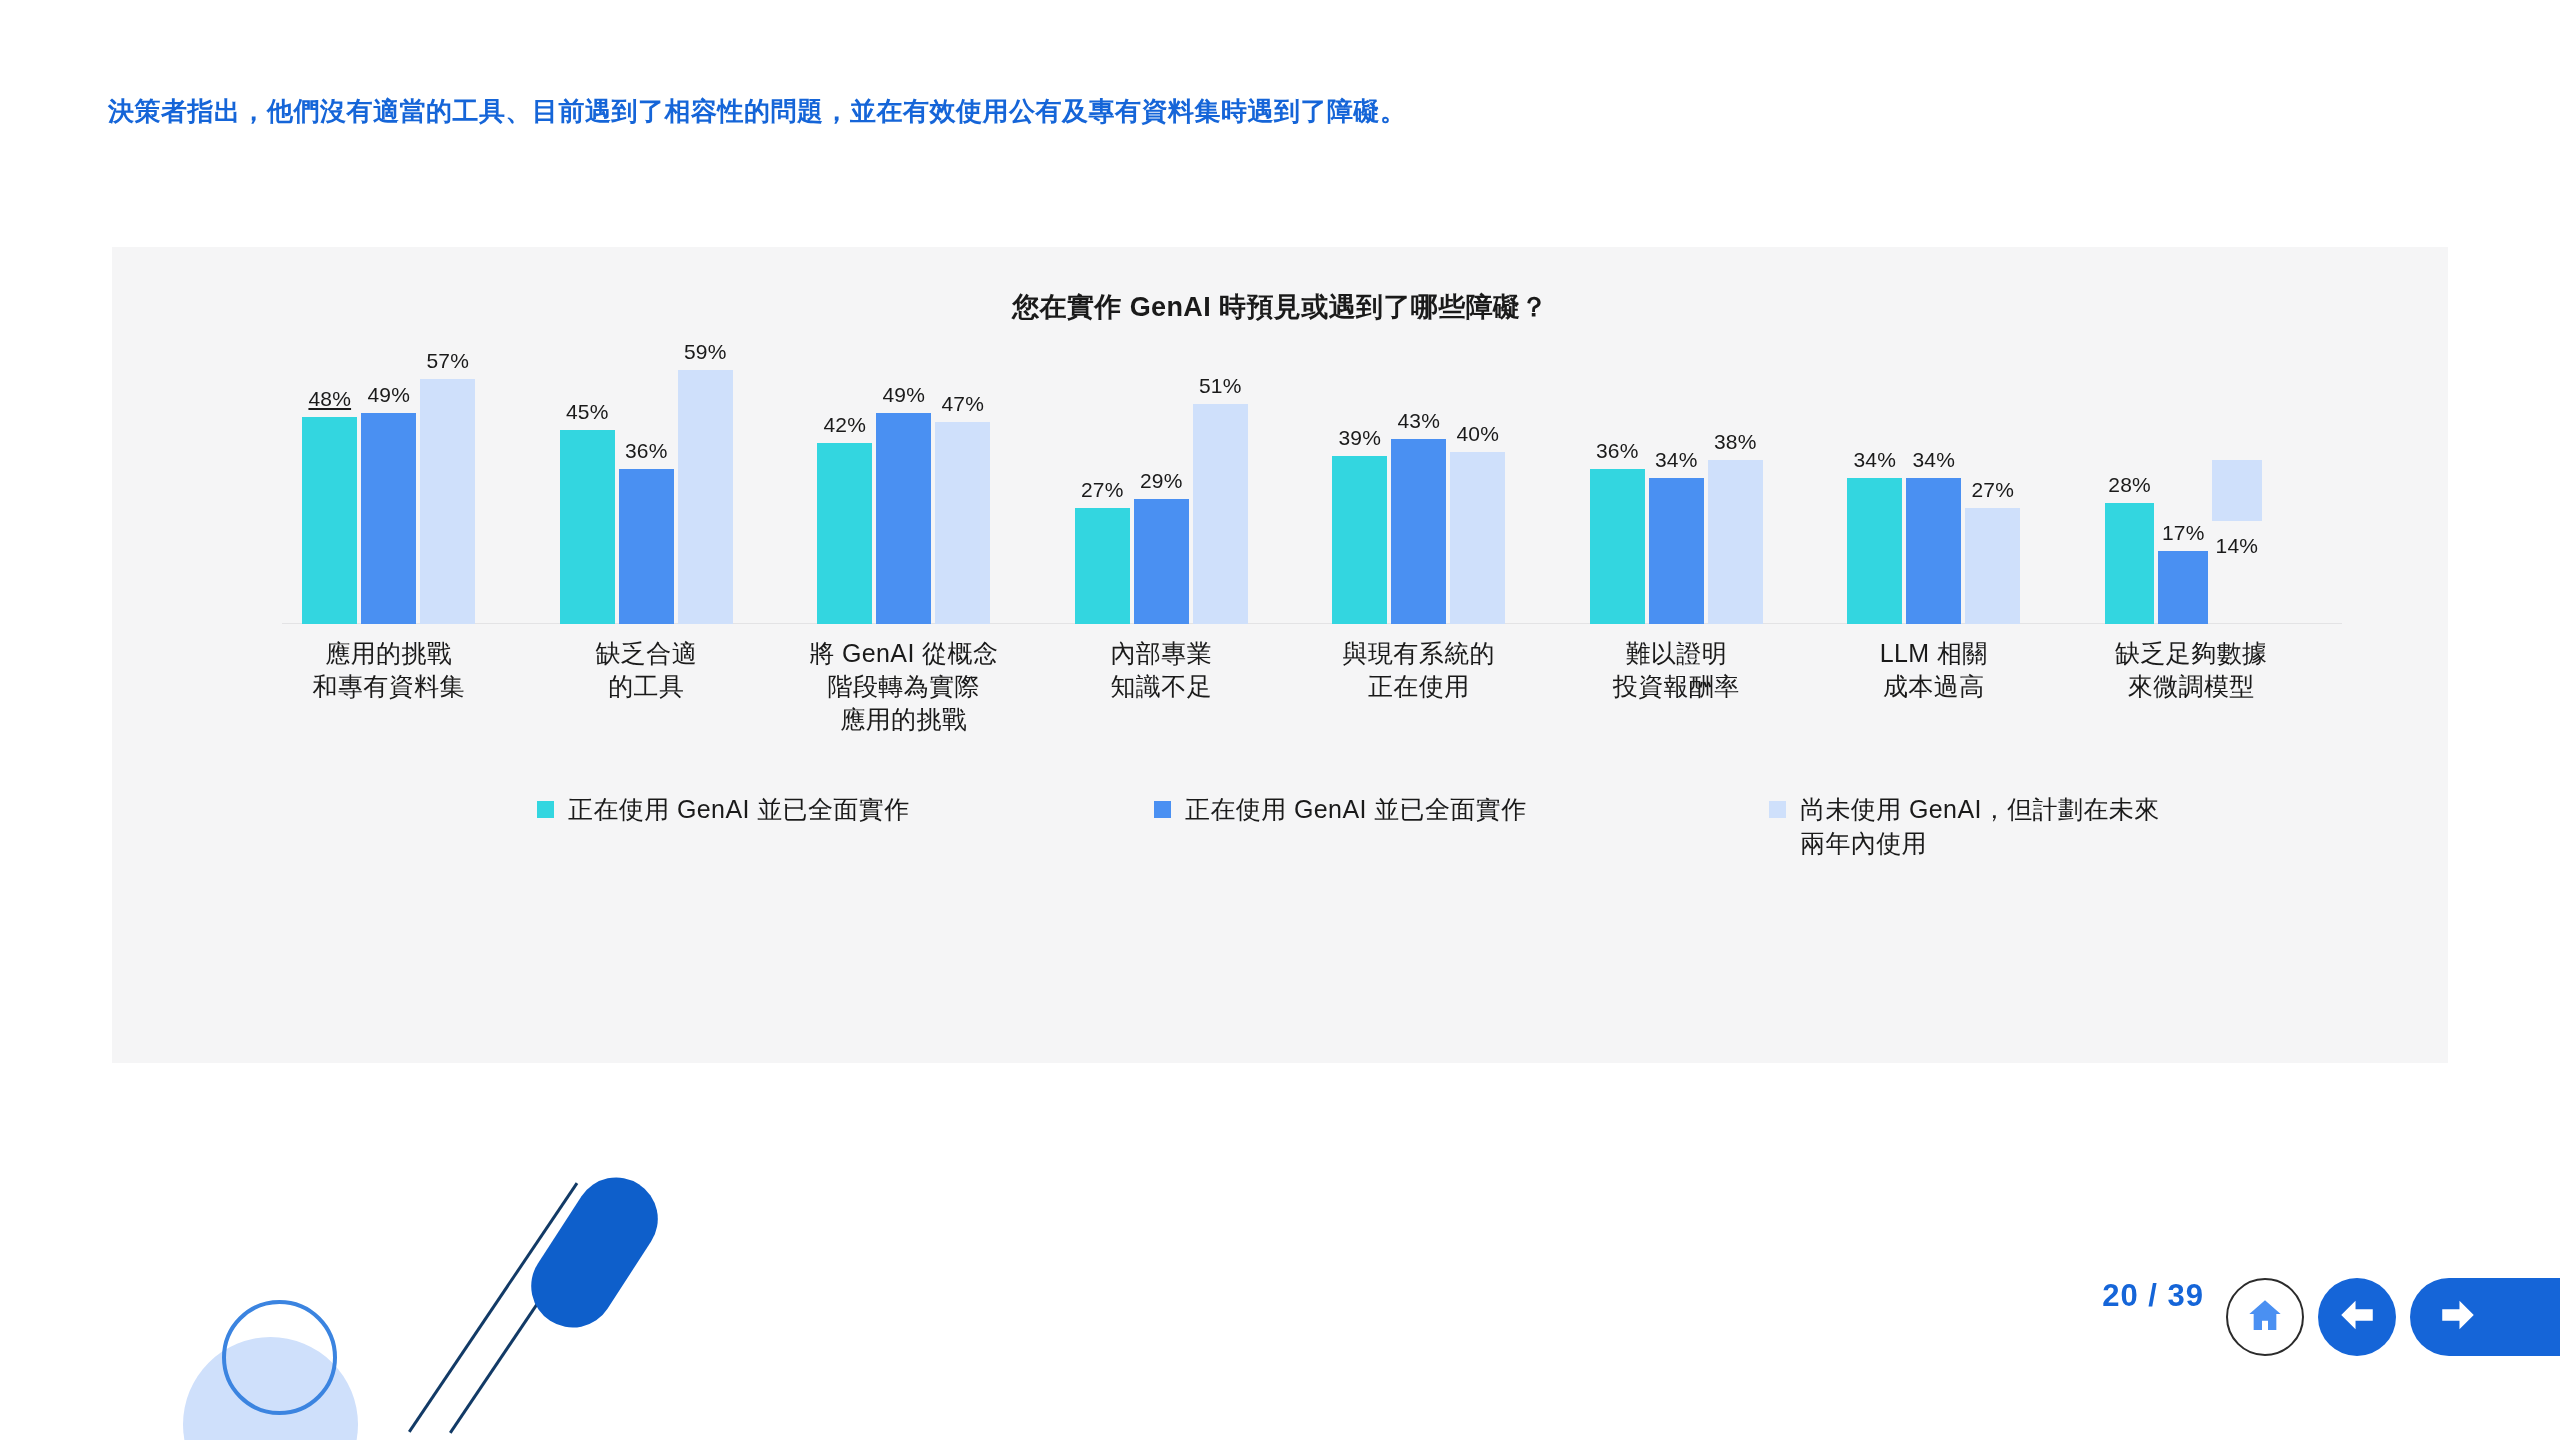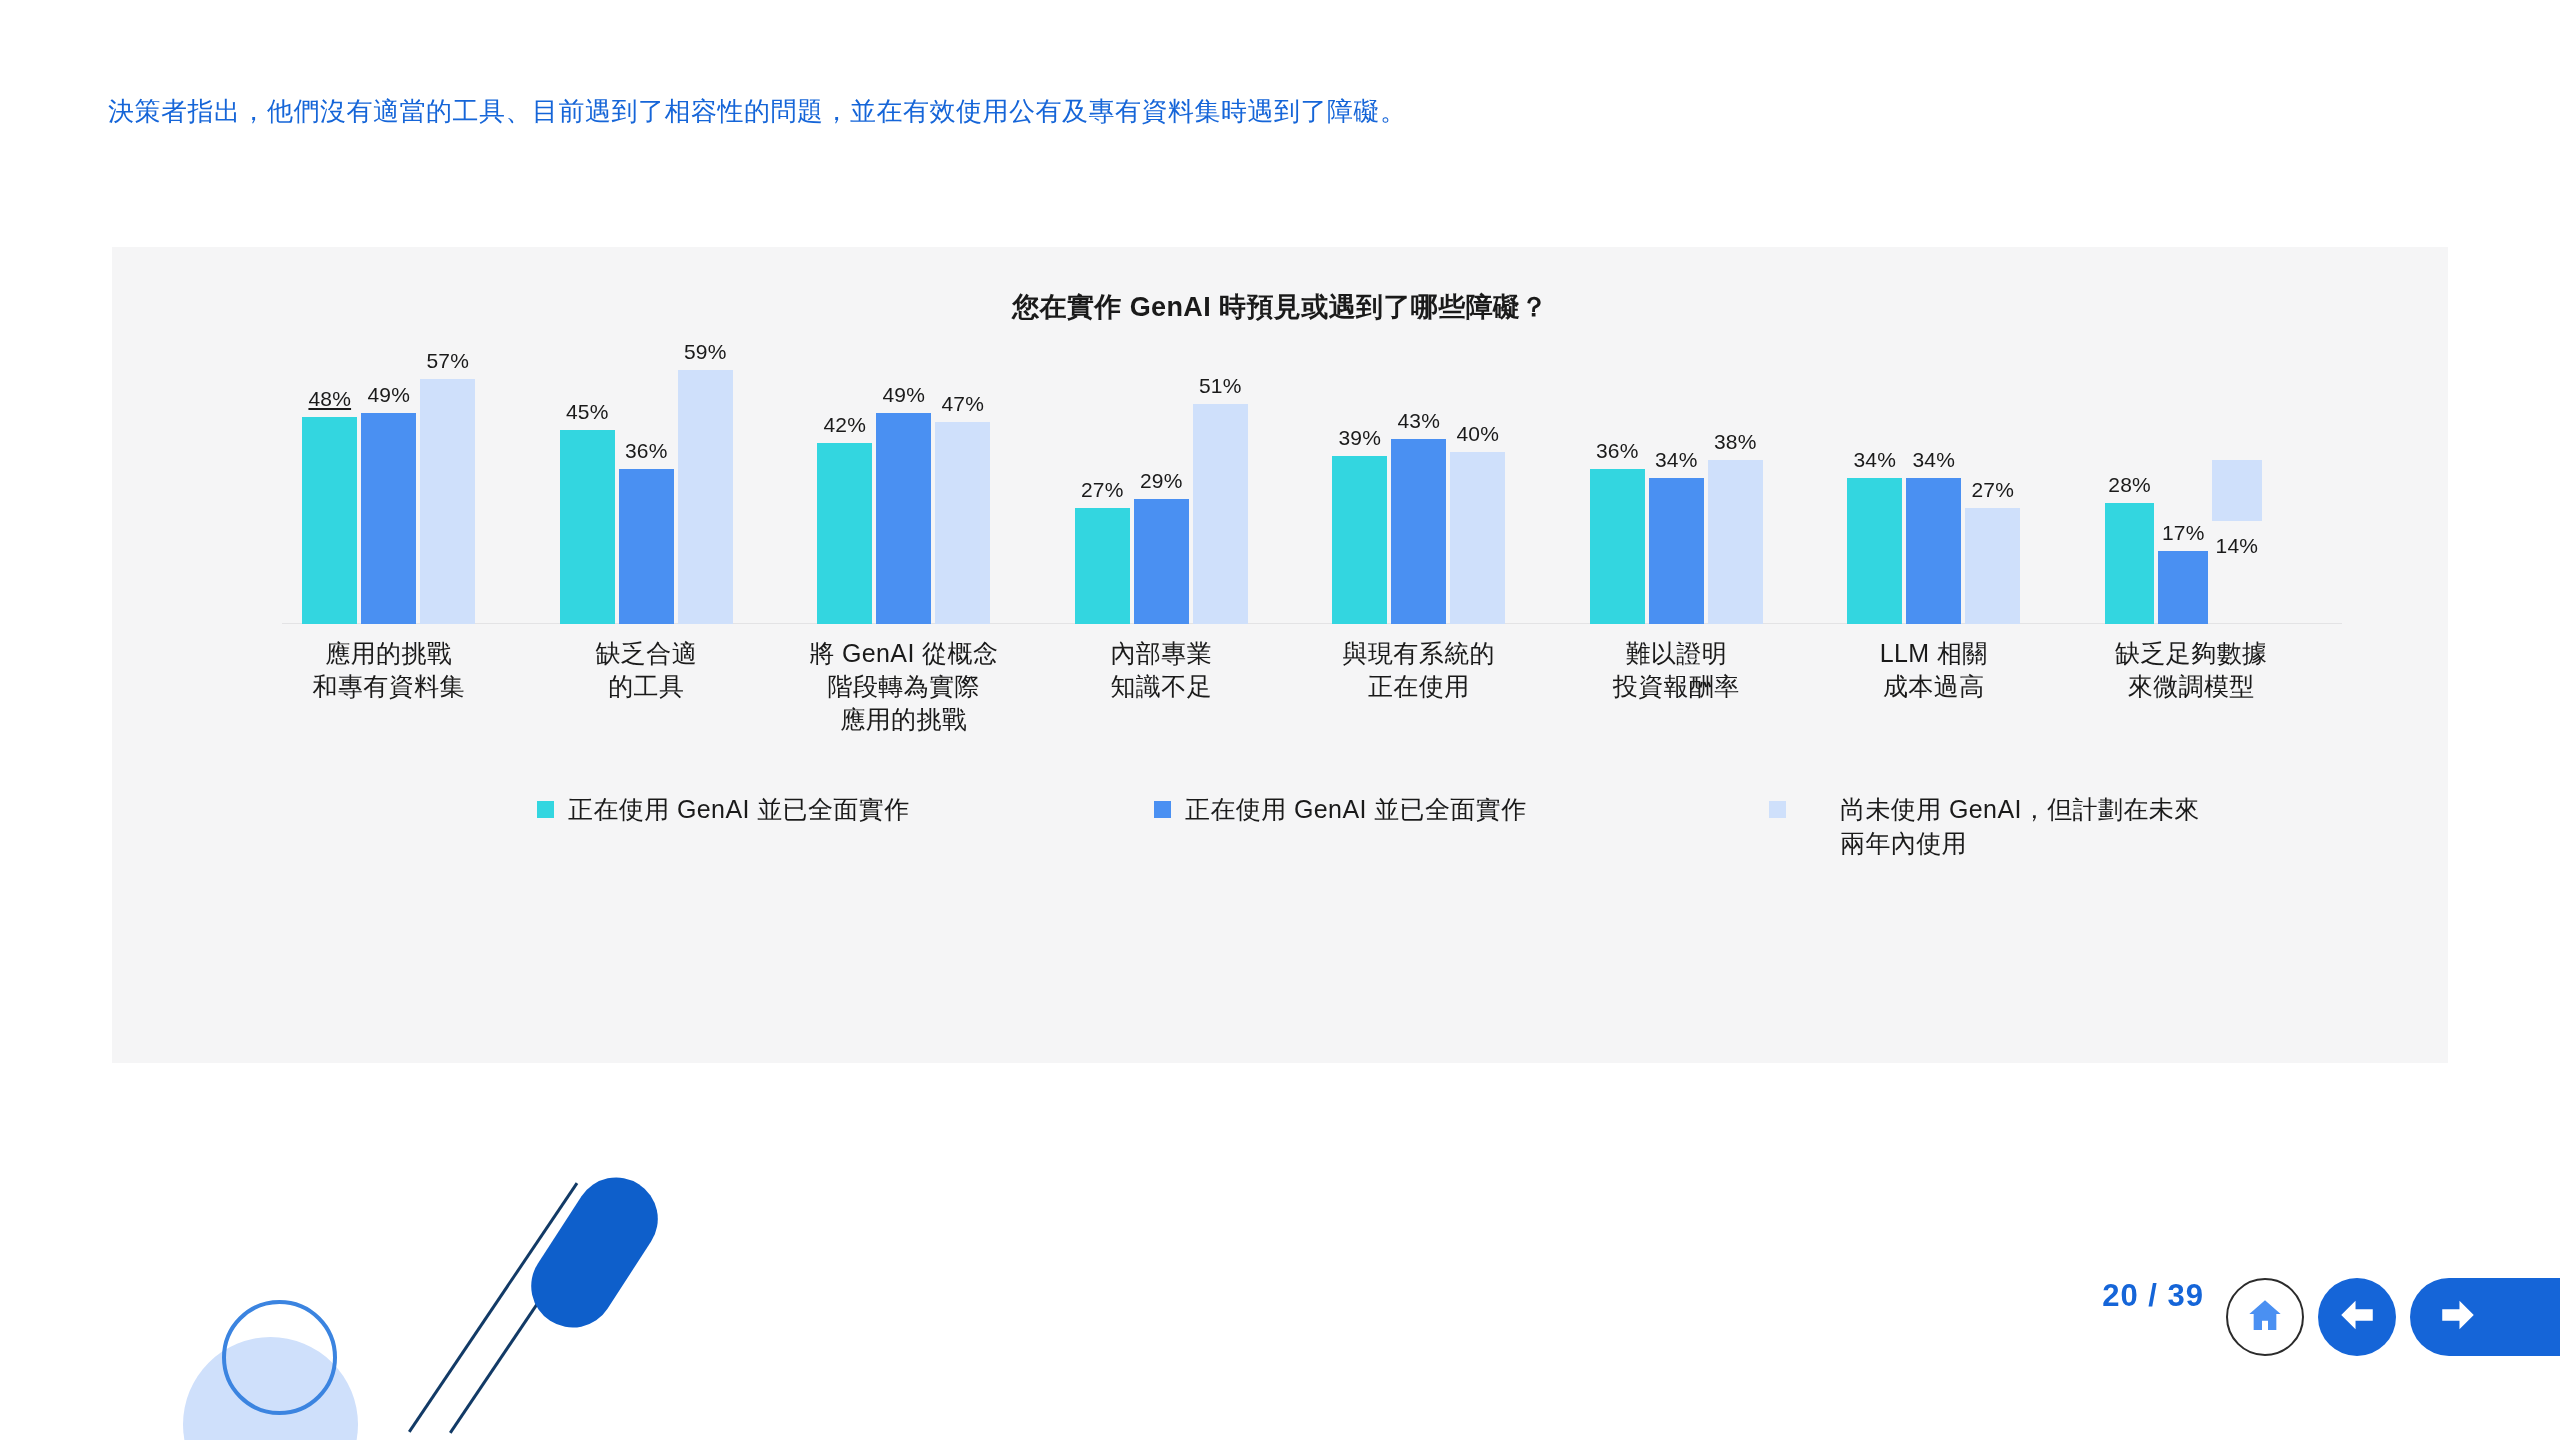--- a/index.html
+++ b/index.html
@@ -16,21 +16,21 @@
     font-family: "Liberation Sans", "DejaVu Sans", sans-serif;
     -webkit-font-smoothing: antialiased;
   }
 
   
   #headline {
     position: absolute;
     left: 108px;
     top: 94px;
     font-size: 26px;
-    font-weight: normal;
+    font-weight: bold;
     color: #1565D8;
     letter-spacing: 0.5px;
     white-space: nowrap;
   }
 
   
   #chart-panel {
     position: absolute;
     left: 112px;
     top: 247px;
@@ -408,21 +408,21 @@
   <div id="legend">
 
   <div class="legend-item" style="left: 425px;">
         <span class="legend-swatch" style="background: rgb(51, 214, 224);"></span>
         <span class="legend-text">正在使用 GenAI 並已全面實作</span>
       </div>
       <div class="legend-item" style="left: 1042px;">
         <span class="legend-swatch" style="background: rgb(74, 144, 242);"></span>
         <span class="legend-text">正在使用 GenAI 並已全面實作</span>
       </div>
-      <div class="legend-item" style="left: 1657px; gap: 40px;">
+      <div class="legend-item" style="left: 1657px;">
         <span class="legend-swatch" style="background: rgb(207, 224, 251);"></span>
         <span class="legend-text">尚未使用 GenAI，但計劃在未來
 兩年內使用</span>
       </div>
     </div>
 </div>
 
 <div id="deco-circle-filled"></div>
 <div id="deco-circle-outline"></div>
 <div id="deco-line-a"></div>

